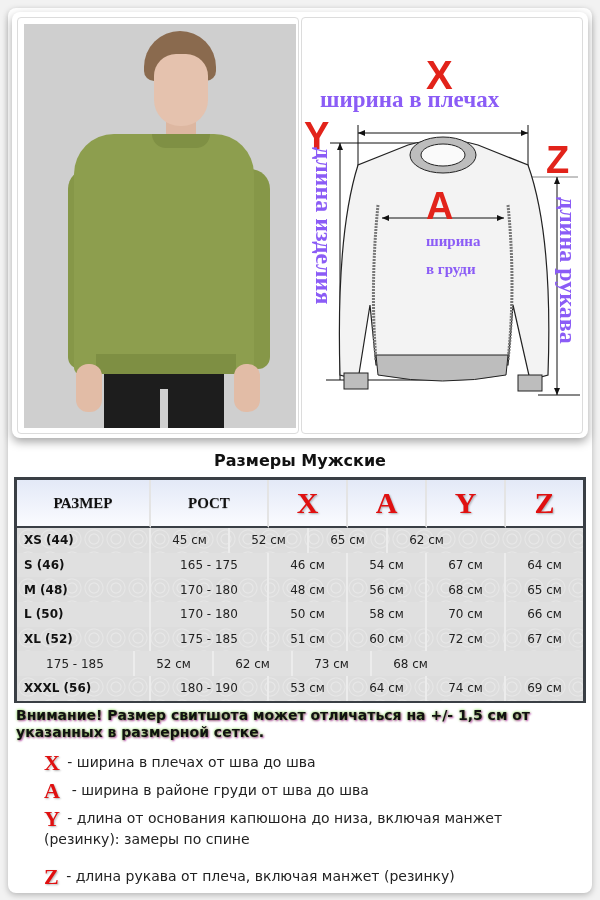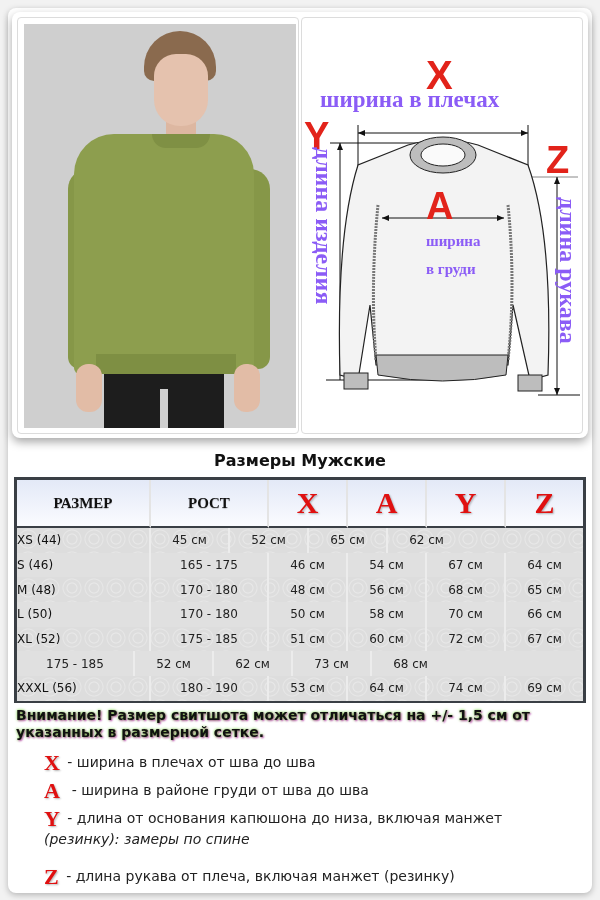--- a/index.html
+++ b/index.html
@@ -84,38 +84,38 @@
   .tr:nth-child(odd) {
     background-color:#dddddd;
     background-image: radial-gradient(circle, transparent 4px, rgba(255,255,255,0.35) 5px, transparent 6px, transparent 8px, rgba(255,255,255,0.3) 9px, transparent 10px);
     background-size: 22px 22px;
   }
   .td {
     display:flex; align-items:center; justify-content:center;
     font-size:12px; color:#222; border-right:2px solid #ececec;
   }
   .td:last-child { border-right:none; }
-  .td.size { justify-content:flex-start; font-weight:normal; color:#111; }
+  .td.size { justify-content:flex-start; padding-left:7px; font-weight:bold; color:#111; }
 
   
   .warning {
     position:absolute; left:16px; top:707px; width:570px;
     font-size:14px; font-weight:bold; line-height:17px; color:#111;
     text-shadow: 0 0 3px #6adb2e, 1px 1px 2px #d02ad0;
   }
 
   
   .legend { position:absolute; left:44px; top:752px; width:520px; }
   .legend-item { font-size:14px; color:#222; line-height:20px; margin-bottom:7px; }
   .legend-item.multi { margin-bottom:17px; }
   .leg-letter {
     font-family:"Liberation Serif", serif; font-weight:bold; font-size:22px; color:#e01010;
     text-shadow: 1px 1px 2px rgba(0,0,0,0.3); vertical-align:-3px; margin-right:3px;
   }
-  .leg-cont { display:block;font-style:italic; }
+  .leg-cont { display:block; }
 </style>
 </head>
 <body>
 
 <div class="sheet"></div>
 
 <div class="top-card"></div>
 <div class="photo-frame"></div>
 <div class="photo">
   <div class="sleeve-l"></div>

